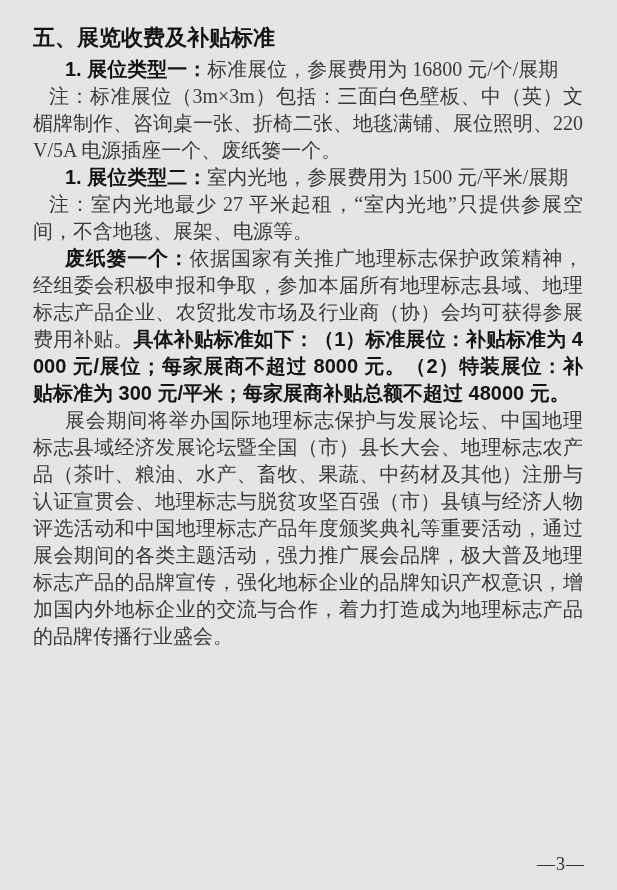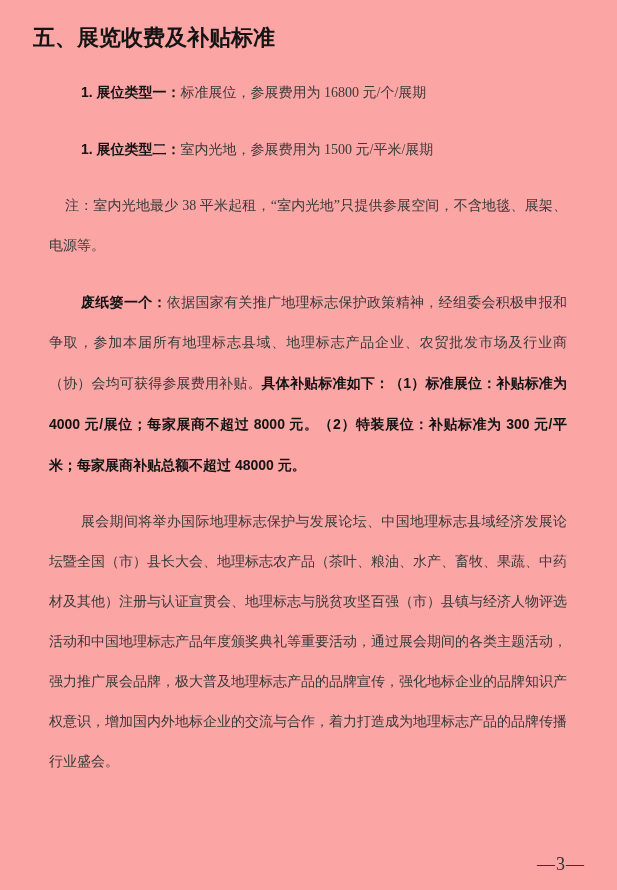--- a/index.html
+++ b/index.html
@@ -5,40 +5,40 @@
   html, body {
     margin: 0;
     padding: 0;
     background: #ffffff;
   }
   .page {
     position: relative;
     width: 617px;
     height: 890px;
     box-sizing: border-box;
-    background: #fca5a5;
+    background: #e5e5e5;
     padding: 20px 34px 0 33px;
     font-family: "Liberation Serif", "DejaVu Serif", serif;
     color: #3a3a3a;
     overflow: hidden;
   }
   .doc-body { width: 100%; }
   .heading {
     margin: 0;
     font-size: 22px;
     line-height: 36px;
     font-weight: 700;
     color: #141414;
     font-family: "Liberation Sans", "DejaVu Sans", sans-serif;
     text-align: left;
   }
   .para {
-    margin: 16px;
-    font-size: 14px;
-    line-height: 40px;
+    margin: 0;
+    font-size: 20px;
+    line-height: 27px;
     text-align: justify;
     text-align-last: left;
     word-break: break-all;
   }
   .para .run { color: #3a3a3a; font-weight: 400; }
   .para .run.bold {
     color: #141414;
     font-weight: 700;
     font-family: "Liberation Sans", "DejaVu Sans", sans-serif;
   }
@@ -54,19 +54,20 @@
     letter-spacing: 1px;
   }
 </style>
 </head>
 <body>
 
 <div class="page">
   <main class="doc-body" id="doc-sections">
       <h2 class="heading"><span class="run bold">五、展览收费及补贴标准</span></h2>
       <p class="para indent-lg"><span class="run bold">1. 展位类型一：</span><span class="run">标准展位，参展费用为 16800 元/个/展期</span></p>
+      <p class="para indent-sm"><span class="run">注：标准展位（3m×3m）包括：三面白色壁板、中（英）文楣牌制作、咨询桌一张、折椅二张、地毯满铺、展位照明、220V/5A 电源插座一个、废纸篓一个。</span></p>
       <p class="para indent-lg"><span class="run bold">1. 展位类型二：</span><span class="run">室内光地，参展费用为 1500 元/平米/展期</span></p>
-      <p class="para indent-sm"><span class="run">注：室内光地最少 38 平米起租，“室内光地”只提供参展空间，不含地毯、展架、电源等。</span></p>
+      <p class="para indent-sm"><span class="run">注：室内光地最少 27 平米起租，“室内光地”只提供参展空间，不含地毯、展架、电源等。</span></p>
       <p class="para indent-lg"><span class="run bold">废纸篓一个：</span><span class="run">依据国家有关推广地理标志保护政策精神，经组委会积极申报和争取，参加本届所有地理标志县域、地理标志产品企业、农贸批发市场及行业商（协）会均可获得参展费用补贴。</span><span class="run bold">具体补贴标准如下：（1）标准展位：补贴标准为 4000 元/展位；每家展商不超过 8000 元。（2）特装展位：补贴标准为 300 元/平米；每家展商补贴总额不超过 48000 元。</span></p>
       <p class="para indent-lg"><span class="run">展会期间将举办国际地理标志保护与发展论坛、中国地理标志县域经济发展论坛暨全国（市）县长大会、地理标志农产品（茶叶、粮油、水产、畜牧、果蔬、中药材及其他）注册与认证宣贯会、地理标志与脱贫攻坚百强（市）县镇与经济人物评选活动和中国地理标志产品年度颁奖典礼等重要活动，通过展会期间的各类主题活动，强力推广展会品牌，极大普及地理标志产品的品牌宣传，强化地标企业的品牌知识产权意识，增加国内外地标企业的交流与合作，着力打造成为地理标志产品的品牌传播行业盛会。</span></p>
     </main>
   <div class="page-number">—3—</div>
 </div>
 
 </body></html>

